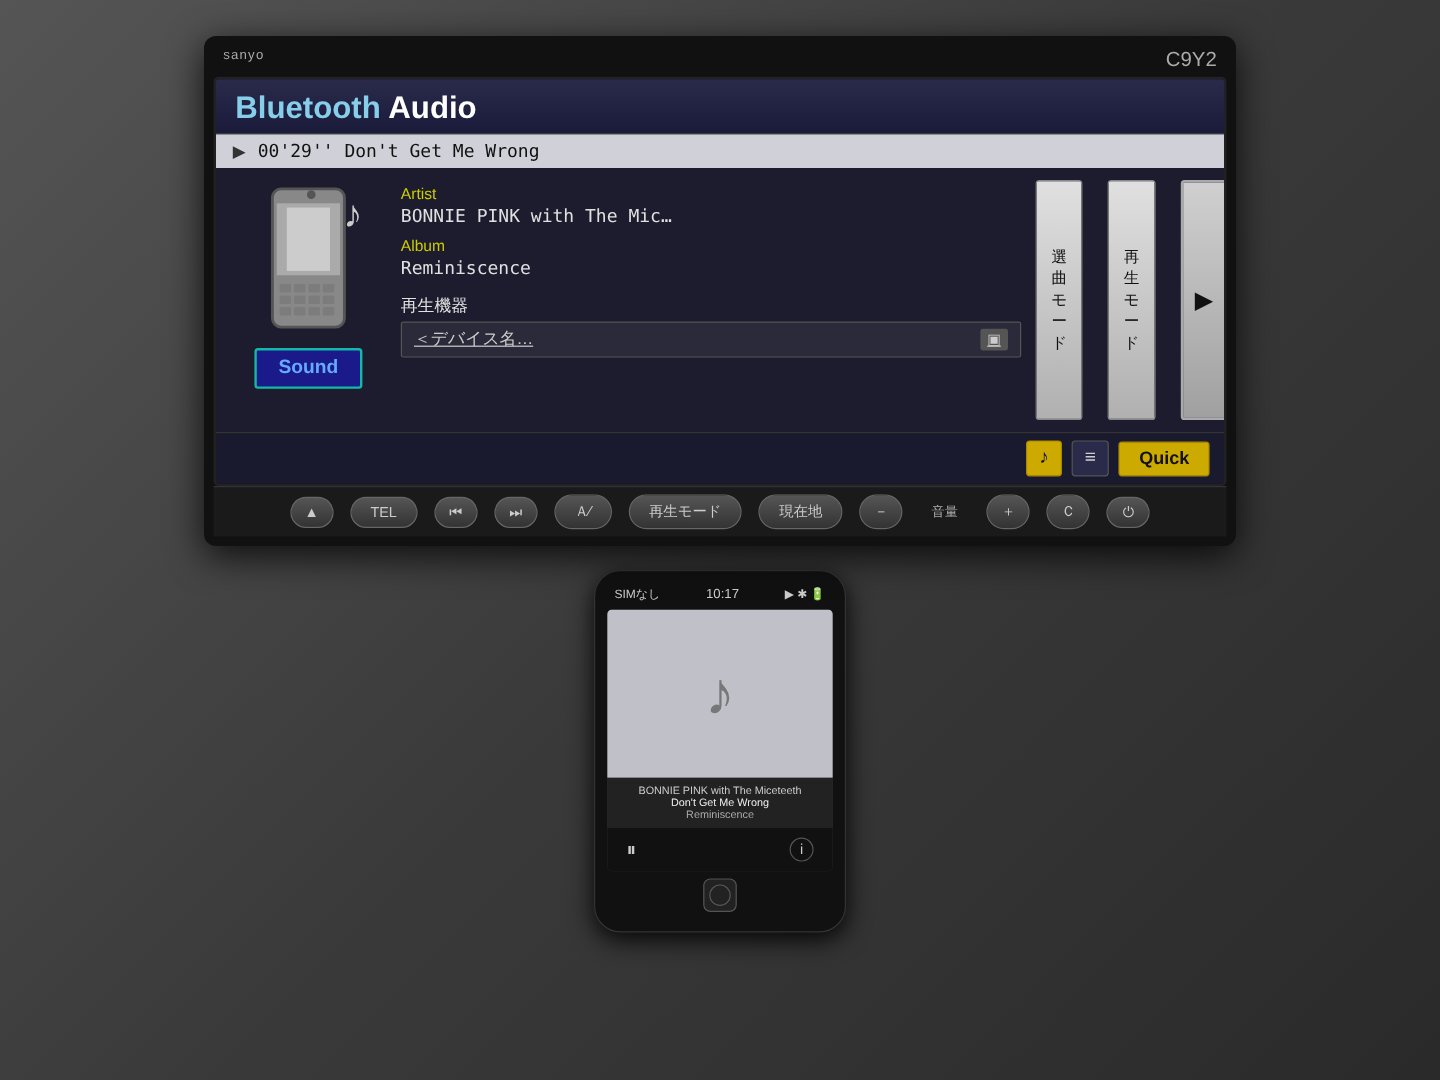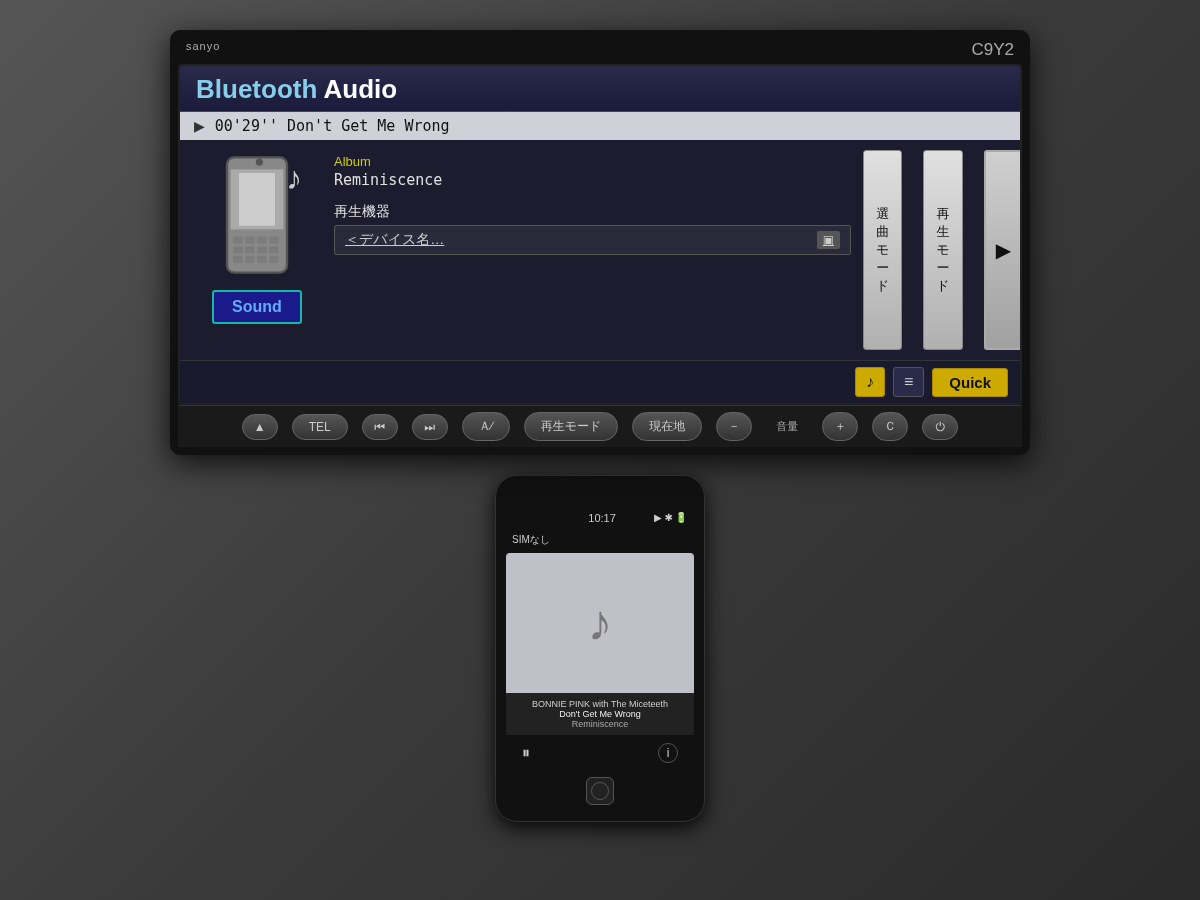--- a/index.html
+++ b/index.html
@@ -373,21 +373,20 @@
       display: flex;
       justify-content: space-between;
       align-items: center;
       padding: 2px 8px;
       margin-bottom: 4px;
     }
 
     .iphone-status-left {
       color: #ccc;
       font-size: 10px;
-      margin-top: 45px;
     }
 
     .iphone-status-center {
       color: #ccc;
       font-size: 11px;
     }
 
     .iphone-status-right {
       color: #ccc;
       font-size: 10px;
@@ -529,20 +528,24 @@
                 <rect x="40" y="84" width="8" height="6" rx="1" fill="#777" opacity="0.7"></rect>
                 <circle cx="32" cy="6" r="3" fill="#555"></circle>
               </svg>
               <span class="music-note">♪</span>
             </div>
             <button class="sound-button">Sound</button>
           </div>
 
           <div class="center-panel">
             <div class="info-row">
+              <span class="info-label">Artist</span>
+              <span class="info-value">BONNIE PINK with The Mic…</span>
+            </div>
+            <div class="info-row">
               <span class="info-label">Album</span>
               <span class="info-value">Reminiscence</span>
             </div>
             <div class="device-row">
               <div class="device-label-jp">再生機器</div>
               <div class="device-input">
                 <span>＜デバイス名…</span>
                 <span class="device-icon">▣</span>
               </div>
             </div>

